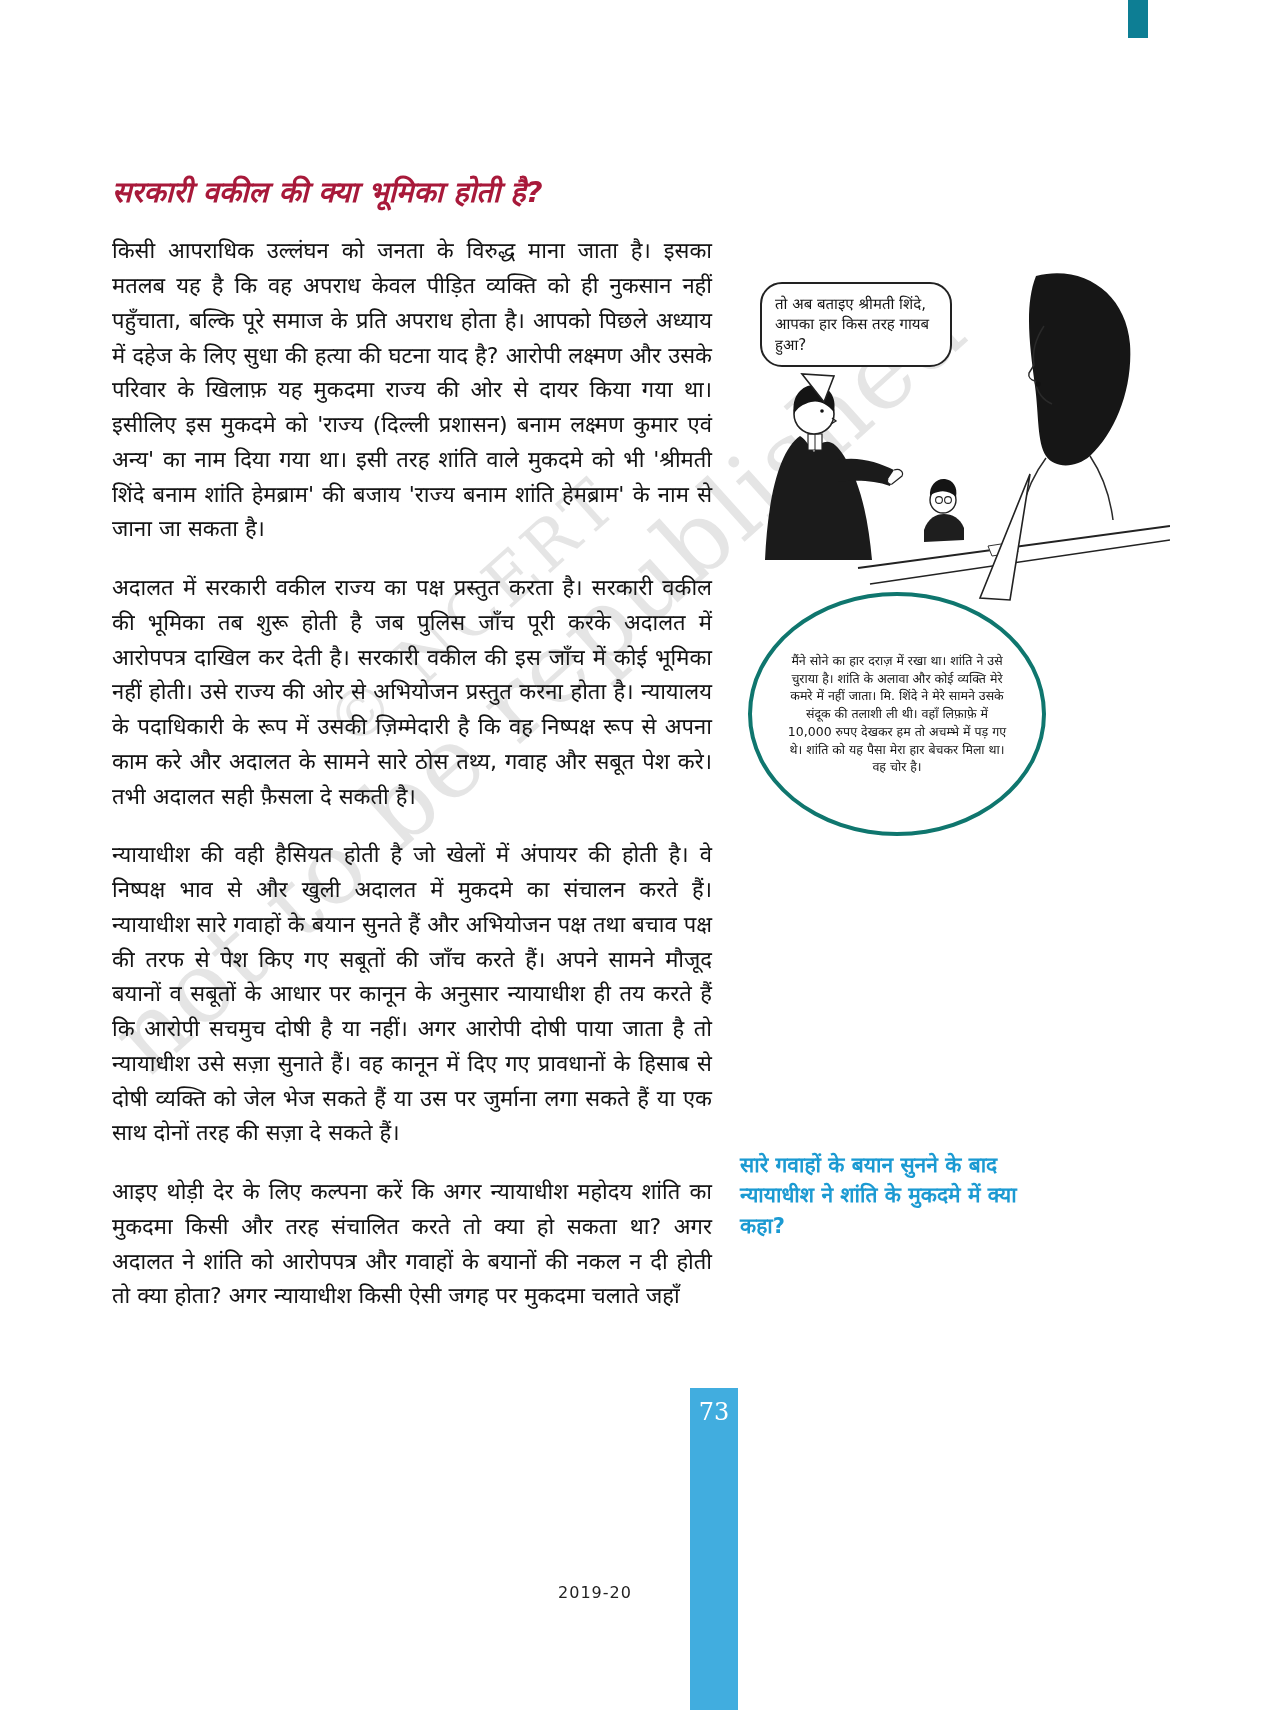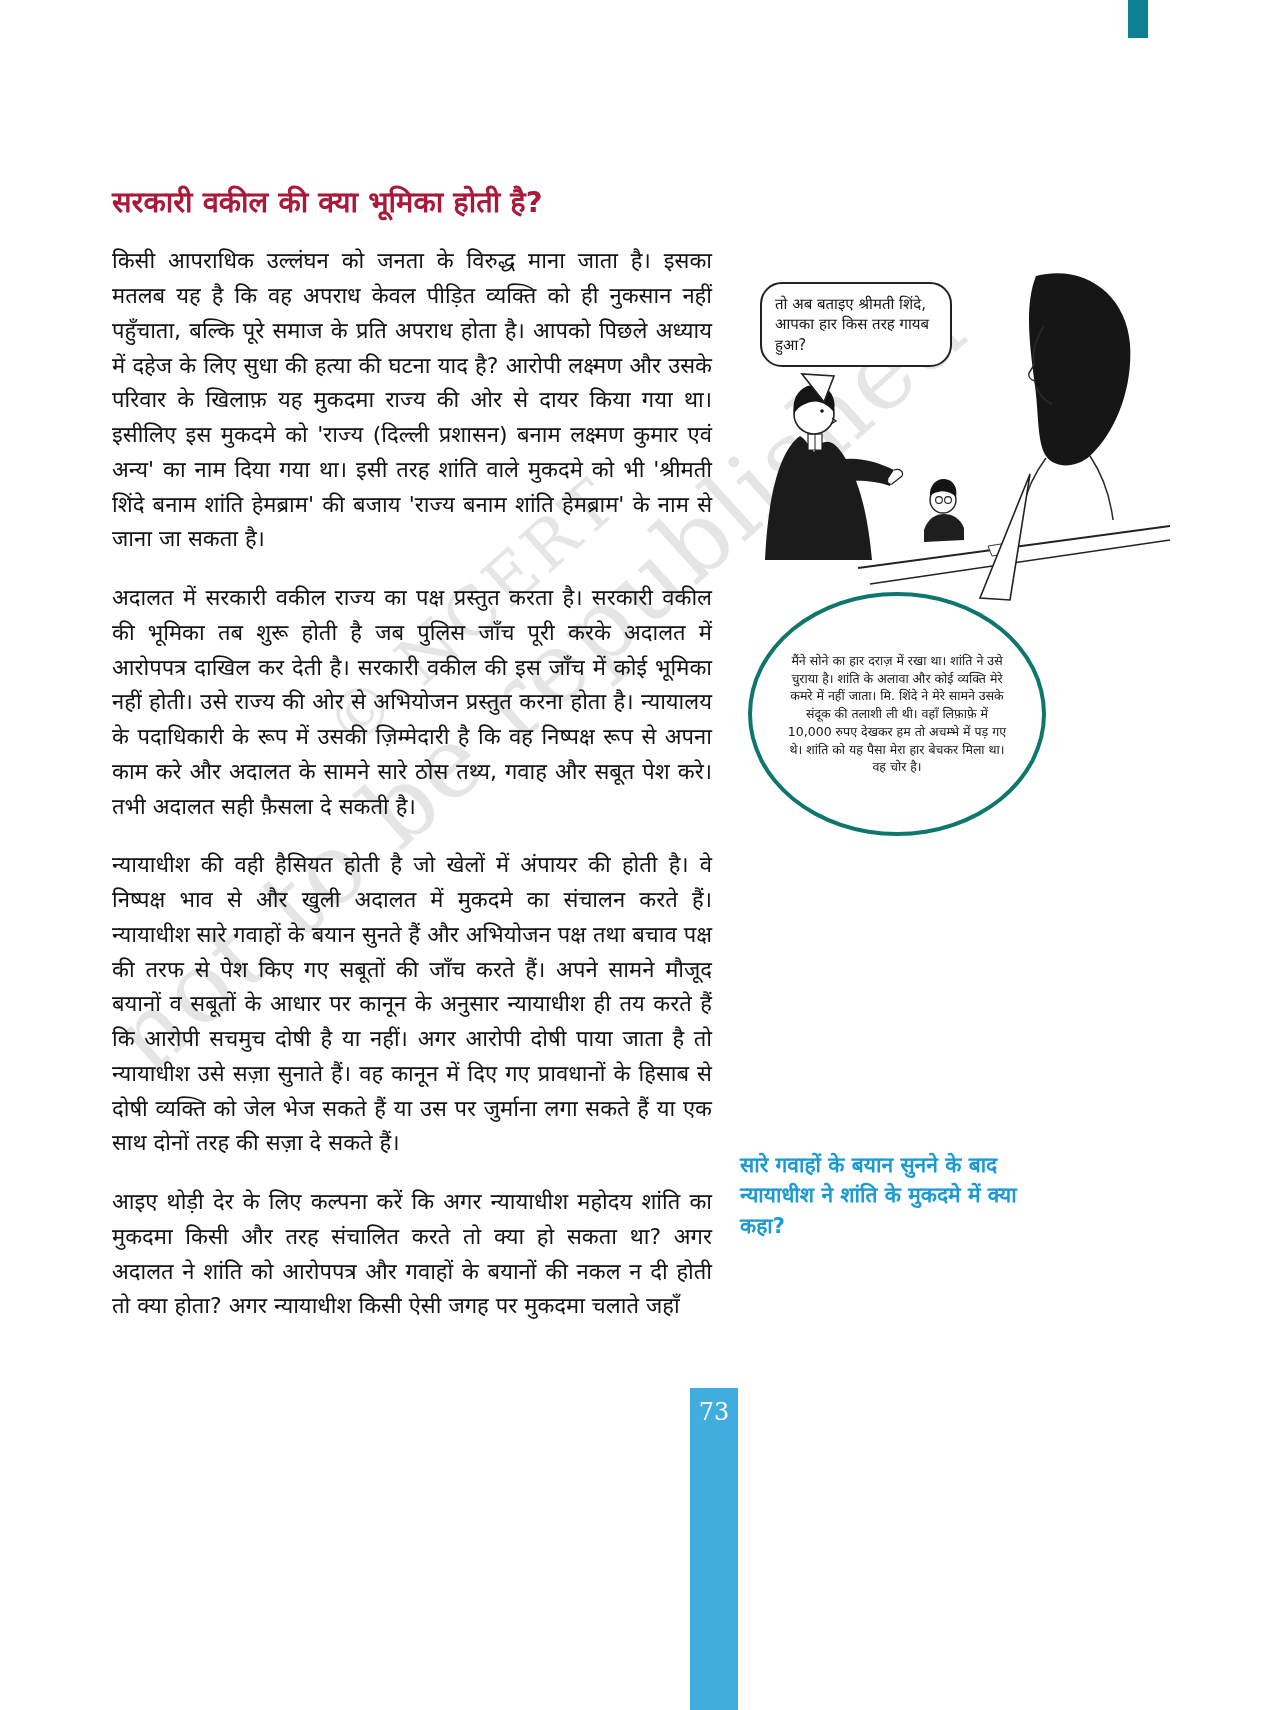--- a/index.html
+++ b/index.html
@@ -50,21 +50,21 @@
     left: 112px; top: 168px;
     width: 600px;
   }
   .section-heading {
     font-size: 29px;
     font-weight: bold;
     color: var(--heading);
     margin: 40px 0 24px 0;
     line-height: 1.25;
   }
-  .section:first-child .section-heading { margin-top: 16px; }
+  .section:first-child .section-heading { margin-top: 6px; font-style: italic; }
   .body-para {
     font-size: 22px;
     line-height: 1.58;
     text-align: justify;
     margin: 0 0 24px 0;
     color: var(--text);
   }
 
   
   .illus {
@@ -231,14 +231,15 @@
     </svg>
   </div>
 
   <div class="bubble-q">तो अब बताइए श्रीमती शिंदे, आपका हार किस तरह गायब हुआ?</div>
   <div class="bubble-a">मैंने सोने का हार दराज़ में रखा था। शांति ने उसे चुराया है। शांति के अलावा और कोई व्यक्ति मेरे कमरे में नहीं जाता। मि. शिंदे ने मेरे सामने उसके संदूक की तलाशी ली थी। वहाँ लिफ़ाफ़े में 10,000 रुपए देखकर हम तो अचम्भे में पड़ गए थे। शांति को यह पैसा मेरा हार बेचकर मिला था। वह चोर है।</div>
 
   <div class="caption">सारे गवाहों के बयान सुनने के बाद न्यायाधीश ने शांति के मुकदमे में क्या कहा?</div>
 
   <div class="footer-band"></div>
   <div class="page-num">73</div>
+  <div class="footer-year">2019-20</div>
 
 </div>
 
 </body></html>

